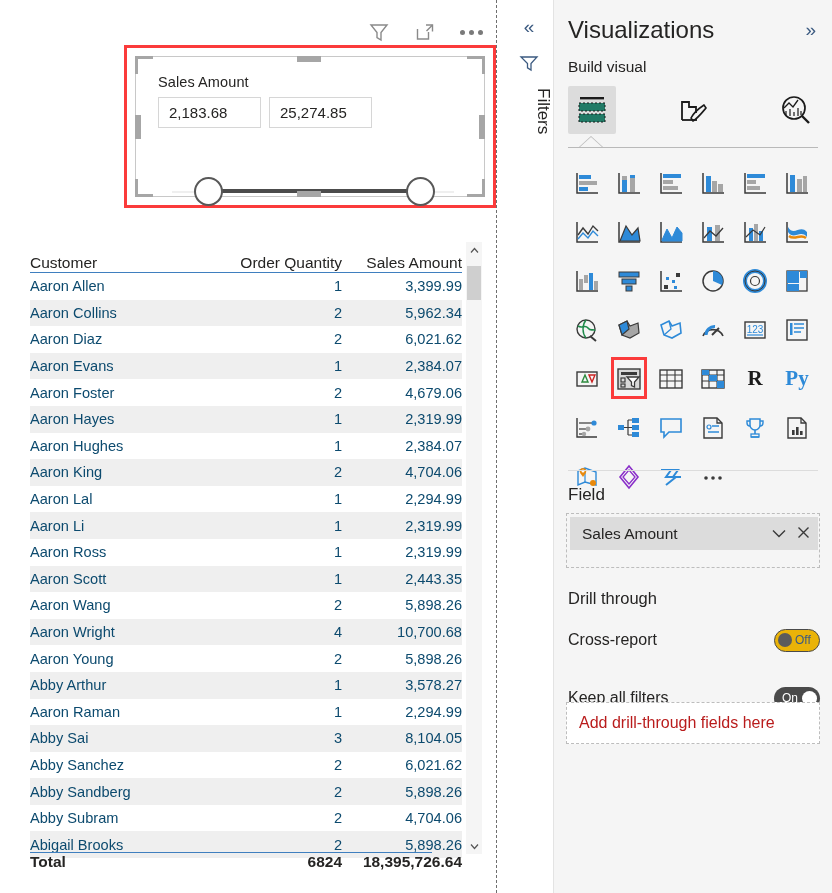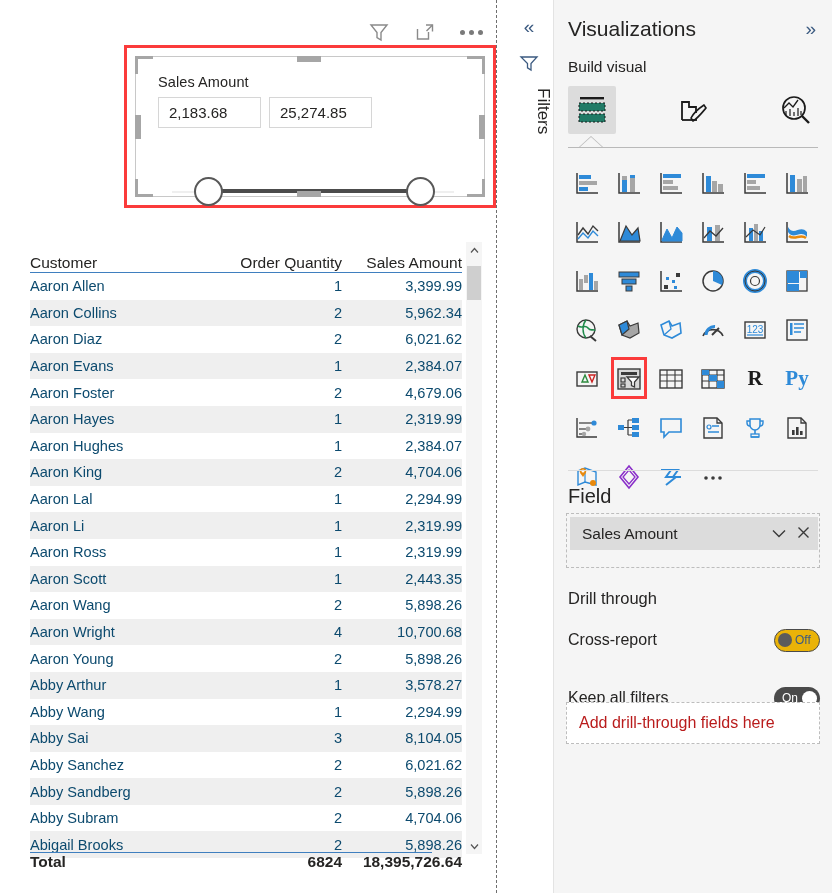--- a/index.html
+++ b/index.html
@@ -81,21 +81,21 @@
   .rail-filter-icon{position:absolute;left:14px;top:54px;cursor:pointer;}
   .rail-label{position:absolute;left:0;top:88px;width:48px;text-align:center;
      font-size:17px;color:#252423;
      writing-mode:vertical-rl;}
 
   
   .vpane{position:absolute;left:553px;top:0;width:279px;height:893px;background:#f5f5f5;
      border-left:1px solid #e3e3e3;box-sizing:border-box;}
   .vpane-head{position:absolute;left:14px;top:16px;right:12px;display:flex;
      align-items:center;justify-content:space-between;}
-  .vpane-title{font-size:21px;color:#252423;}
+  .vpane-title{font-size:24px;color:#252423;}
   .vpane-expand{color:#3b5a80;font-size:19px;cursor:pointer;padding:2px 4px;}
   .build-visual{position:absolute;left:14px;top:58px;font-size:15.5px;color:#252423;}
 
   .mode-row{position:absolute;left:14px;top:86px;width:252px;height:52px;}
   .mode-btn{position:absolute;top:0;width:48px;height:48px;display:flex;align-items:center;
      justify-content:center;cursor:pointer;border-radius:2px;}
   .mode-btn.sel{background:#dcdcdc;}
   .mode-arrow{position:absolute;left:26px;top:137px;width:0;height:0;
      border-left:11px solid transparent;border-right:11px solid transparent;
      border-bottom:10px solid #f5f5f5;z-index:3;}
@@ -106,21 +106,21 @@
 
   .icon-grid{position:absolute;left:12px;top:158px;width:256px;
      display:flex;flex-wrap:wrap;}
   .vi{width:42px;height:49px;display:flex;align-items:center;justify-content:center;
      cursor:pointer;position:relative;}
   .vi.hl::after{content:"";position:absolute;left:3px;top:3px;width:36px;height:42px;
      border:3px solid #fb3b3b;box-sizing:border-box;}
 
   .grid-sep{position:absolute;left:14px;top:470px;width:250px;height:0;border-top:1px solid #dcdcdc;}
 
-  .field-label{position:absolute;left:14px;top:485px;font-size:20px;color:#252423;}
+  .field-label{position:absolute;left:14px;top:485px;font-size:17px;color:#252423;}
   .field-well{position:absolute;left:12px;top:513px;width:254px;height:55px;
      border:1px dashed #bdbdbd;box-sizing:border-box;background:#f5f5f5;}
   .field-chip{position:absolute;left:3px;top:3px;width:248px;height:33px;background:#dcdcdc;
      display:flex;align-items:center;padding:0 8px 0 12px;box-sizing:border-box;font-size:15.5px;color:#252423;}
   .chip-actions{margin-left:auto;display:flex;gap:10px;align-items:center;color:#3a3a3a;}
   .chip-actions span{cursor:pointer;font-size:15px;}
 
   .drill-title{position:absolute;left:14px;top:589px;font-size:16.5px;color:#252423;}
   .drill-row{position:absolute;left:14px;width:252px;height:26px;display:flex;
      align-items:center;justify-content:space-between;font-size:16px;color:#252423;}
@@ -273,21 +273,21 @@
             <div class="col-c">Aaron Young</div>
             <div class="col-q">2</div>
             <div class="col-s">5,898.26</div>
           </div>
           <div class="trow alt">
             <div class="col-c">Abby Arthur</div>
             <div class="col-q">1</div>
             <div class="col-s">3,578.27</div>
           </div>
           <div class="trow">
-            <div class="col-c">Abby Wang</div>
+            <div class="col-c">Aaron Raman</div>
             <div class="col-q">1</div>
             <div class="col-s">2,294.99</div>
           </div>
           <div class="trow alt">
             <div class="col-c">Abby Sai</div>
             <div class="col-q">3</div>
             <div class="col-s">8,104.05</div>
           </div>
           <div class="trow">
             <div class="col-c">Abby Sanchez</div>

